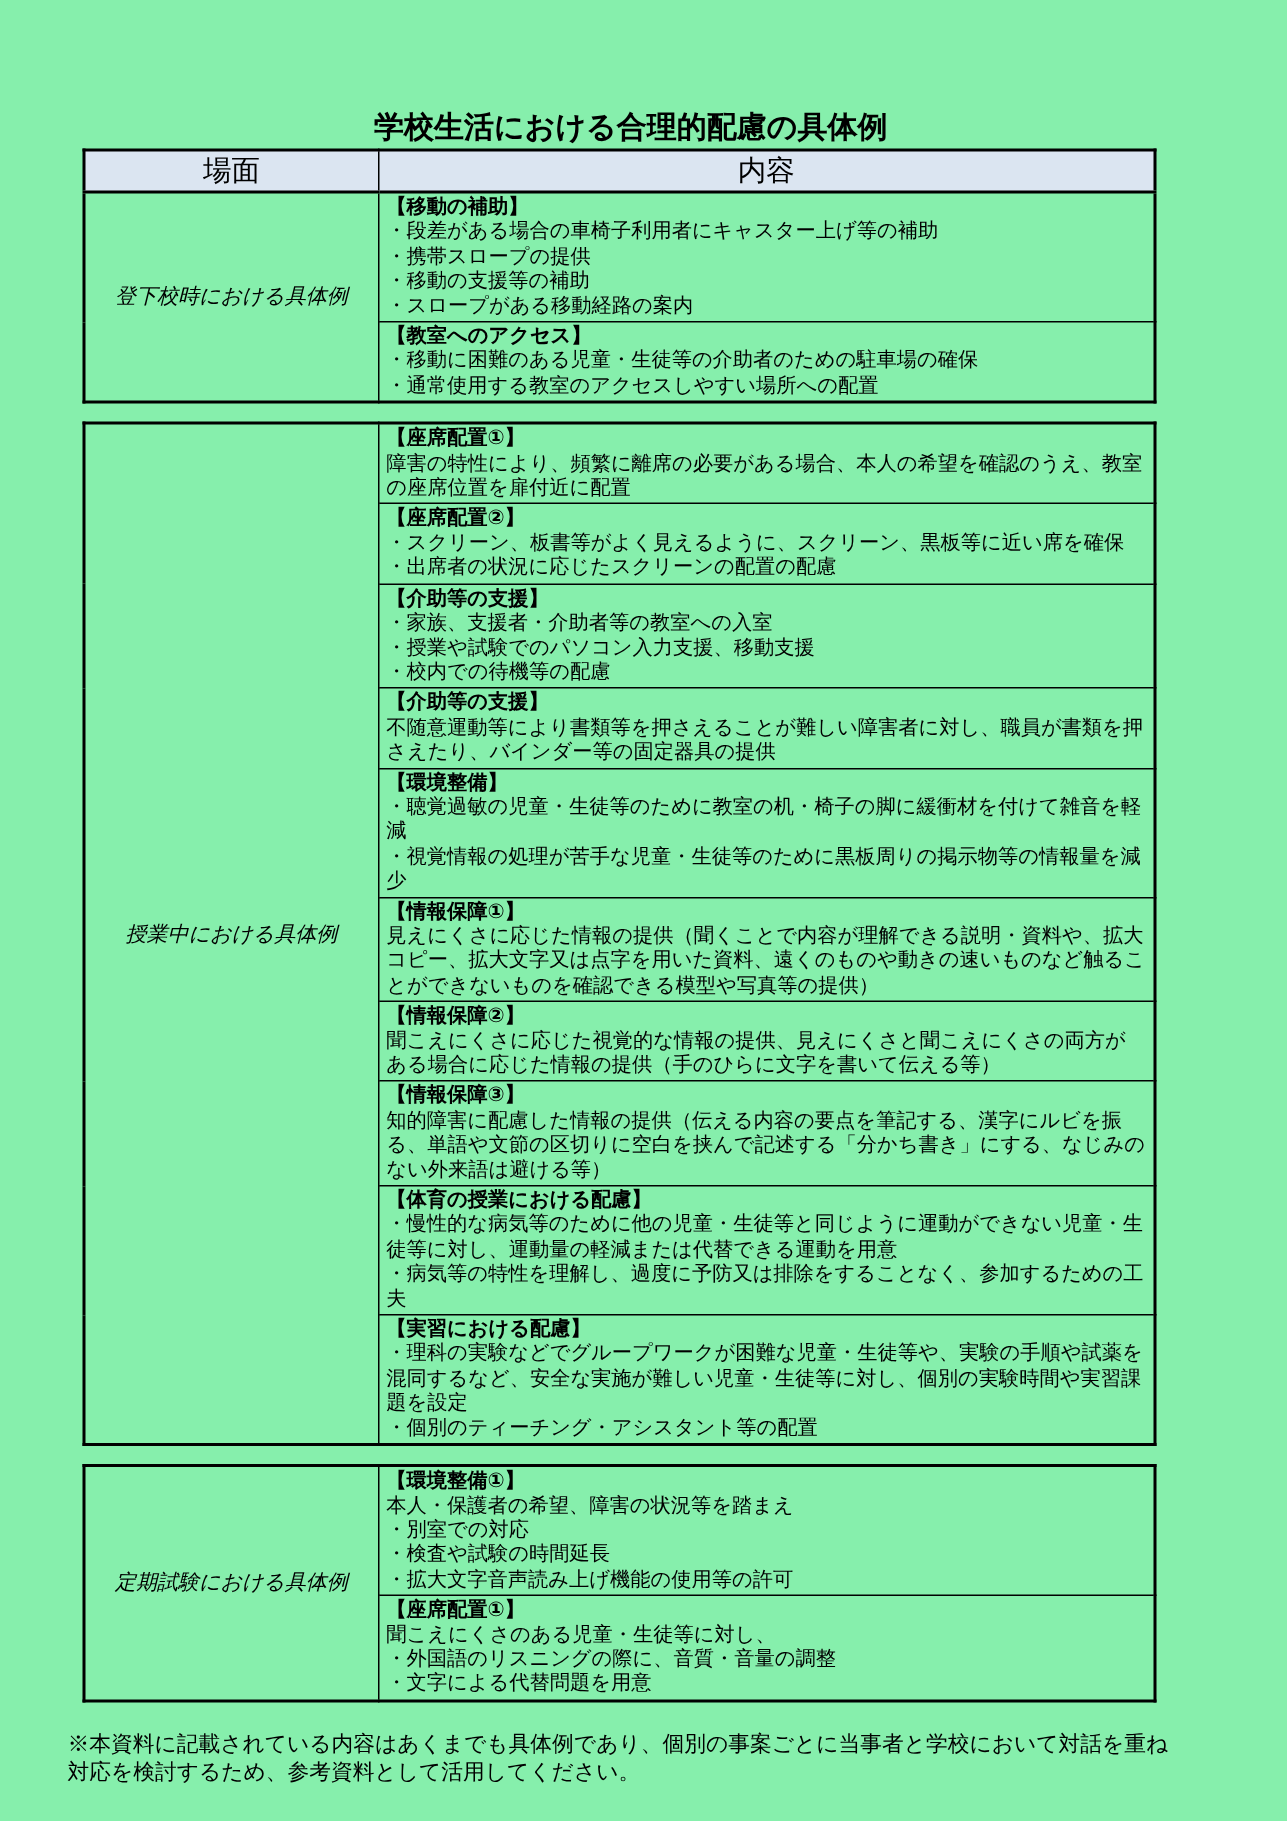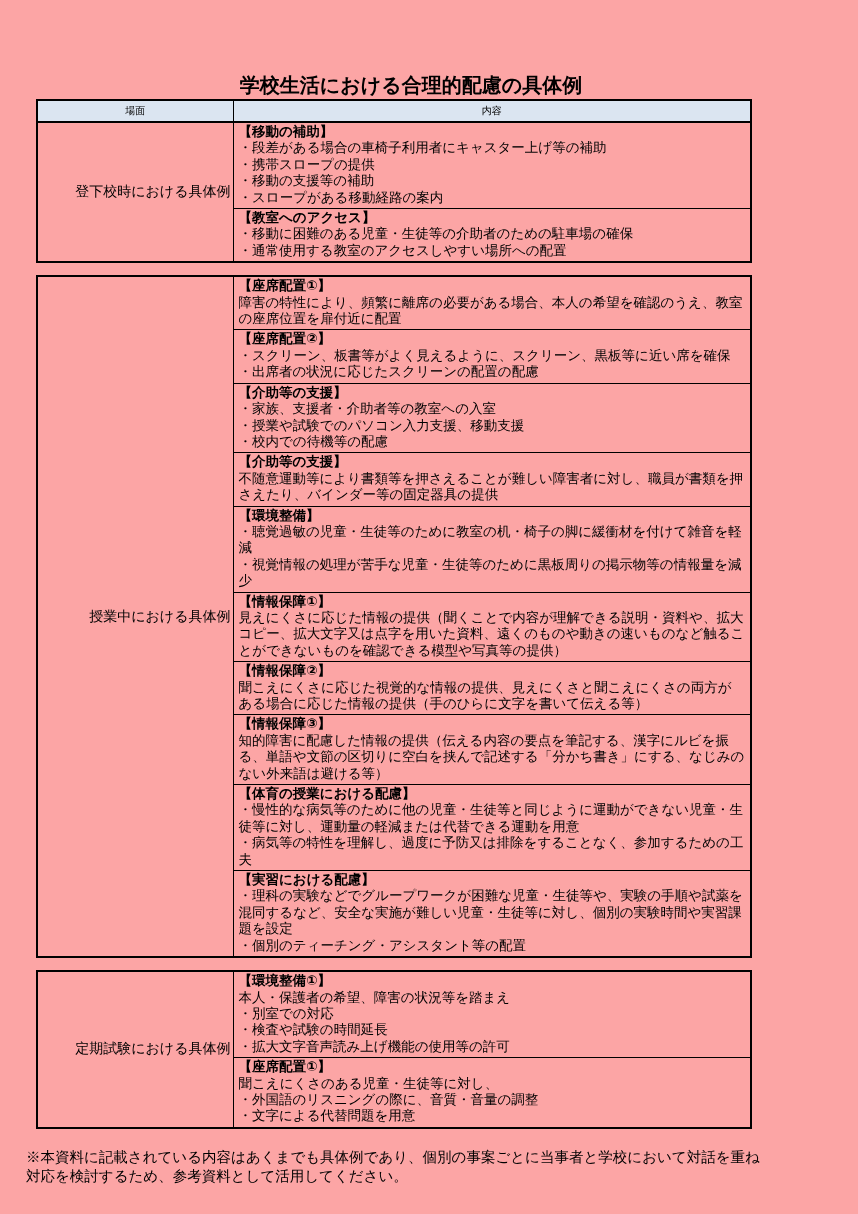--- a/index.html
+++ b/index.html
@@ -6,22 +6,22 @@
   body {
     background: #ffffff;
     font-family: "Liberation Serif", "DejaVu Serif", serif;
     color: #000000;
   }
   .page {
     position: relative;
     width: 858px;
     height: 1214px;
     box-sizing: border-box;
-    background: #fca5a5;
-    padding: 74px 72px 0 36px;
+    background: #86efac;
+    padding: 74px 72px 0 55px;
     overflow: hidden;
   }
   .doc-title {
     font-family: "Liberation Sans", "DejaVu Sans", sans-serif;
     font-weight: bold;
     font-size: 20px;
     line-height: 22px;
     text-align: center;
     margin: 0 0 3px 0;
   }
@@ -31,31 +31,32 @@
     border-collapse: collapse;
     border: 2px solid #000000;
     margin: 0 0 12px 0;
   }
   col.c-scene  { width: 196px; }
   col.c-content{ width: 518px; }
   th, td { border: 1px solid #000000; }
   thead th {
     background: #dbe5f1;
     font-weight: normal;
-    font-size: 10px;
+    font-size: 19px;
     height: 20px;
     padding: 0;
     text-align: center;
     border-bottom: 2px solid #000000;
   }
   td.scene-cell {
-    text-align: right;
+    text-align: center;
     vertical-align: middle;
     font-size: 14px;
     padding: 0 2px;
+    font-style: italic;
   }
   td.content-cell {
     vertical-align: top;
     padding: 1px 5px 2px 5px;
     font-size: 13.5px;
     line-height: 16.4px;
     margin-top: 24px;
   }
   .block-heading {
     font-family: "Liberation Sans", "DejaVu Sans", sans-serif;

